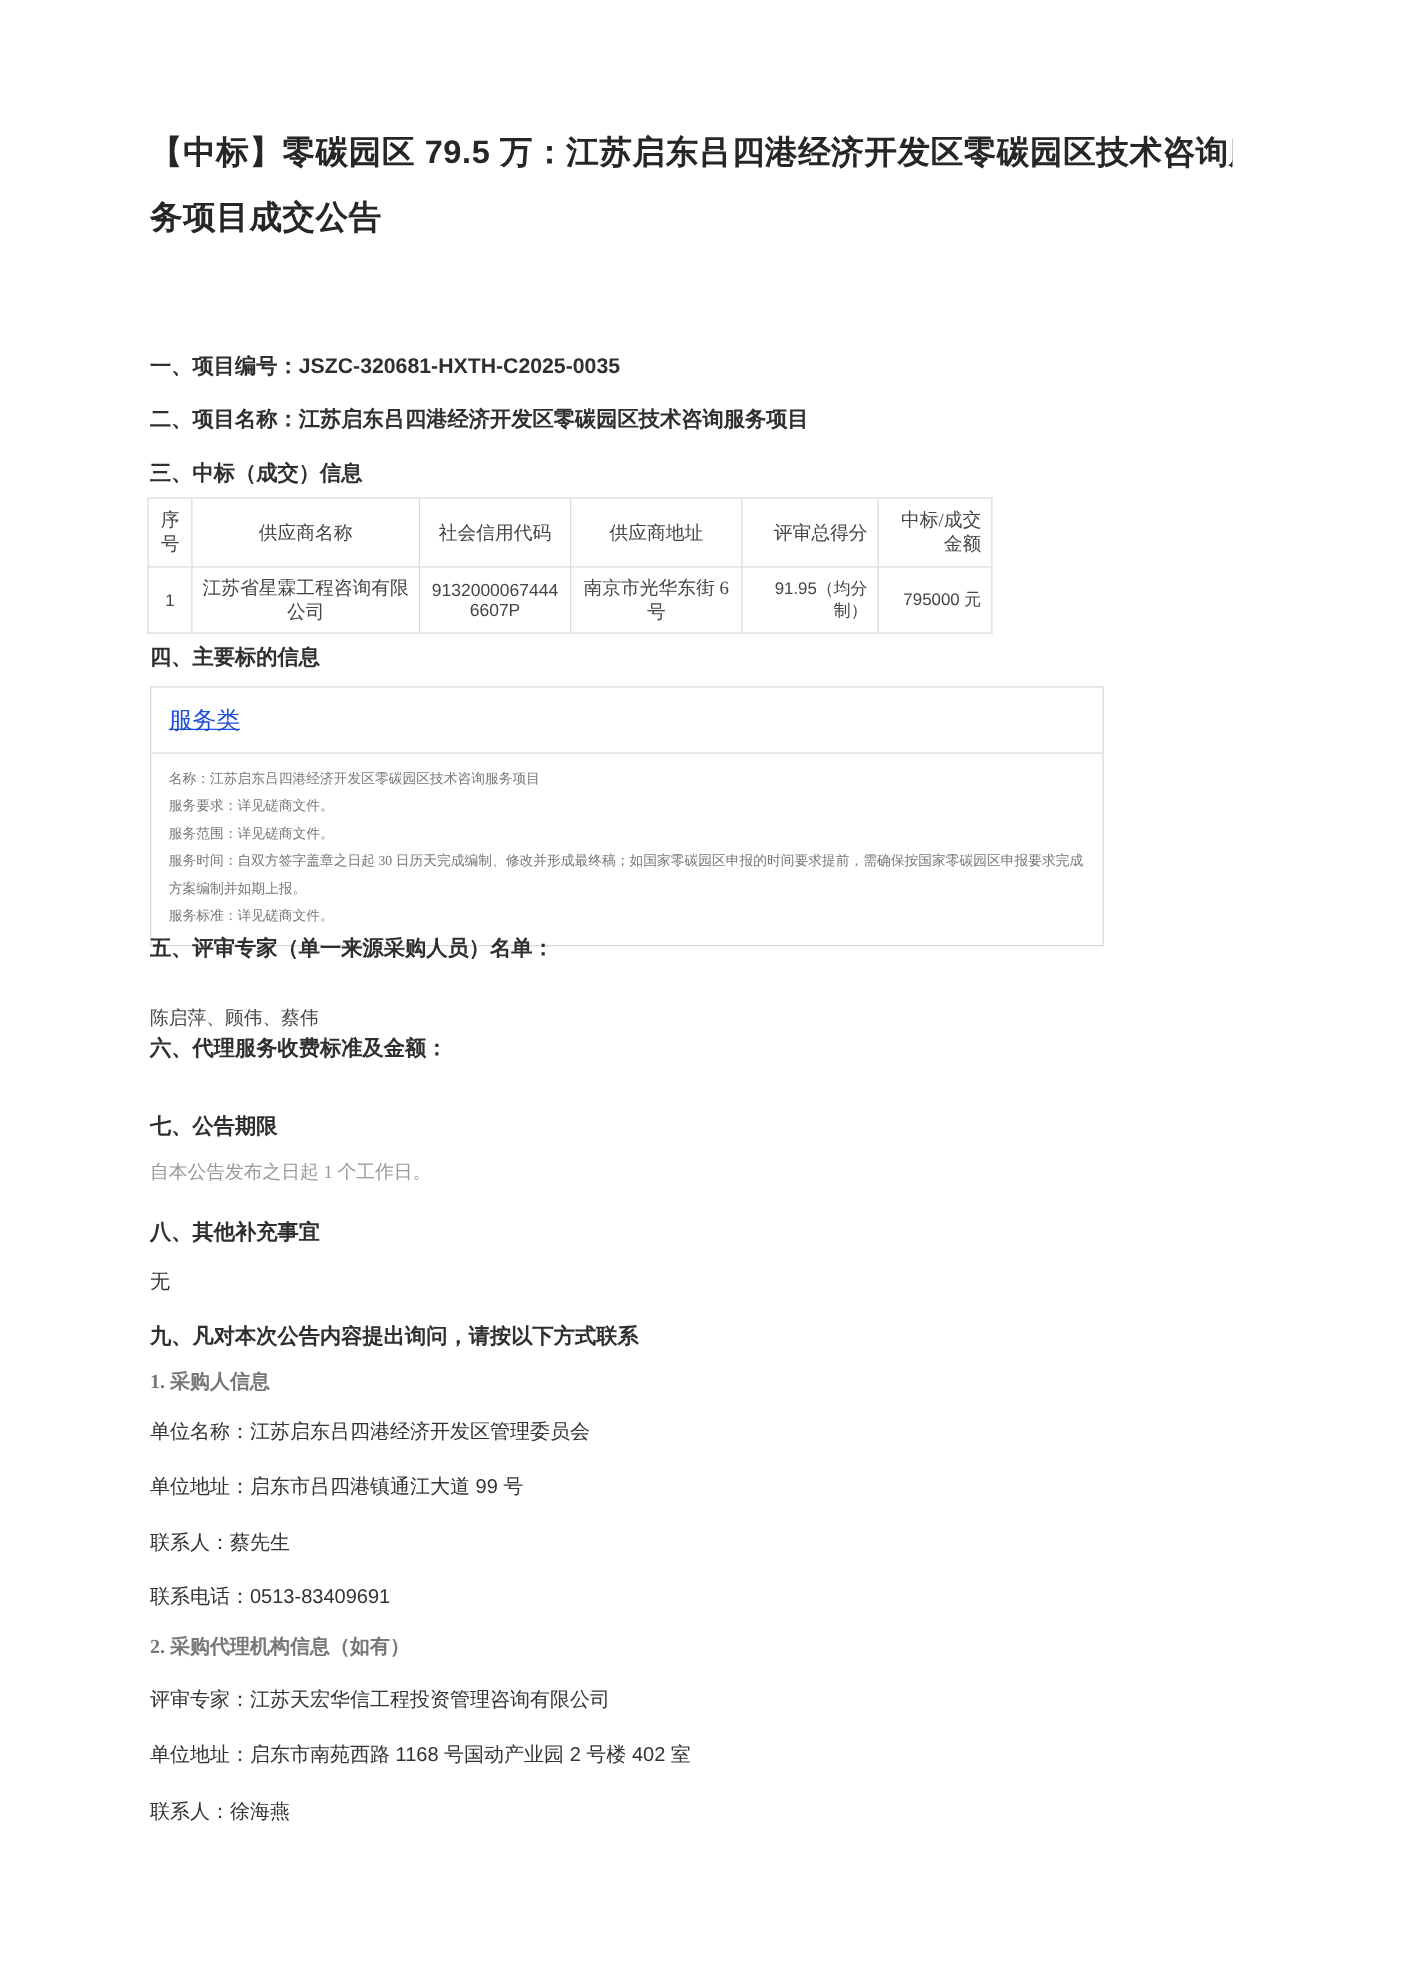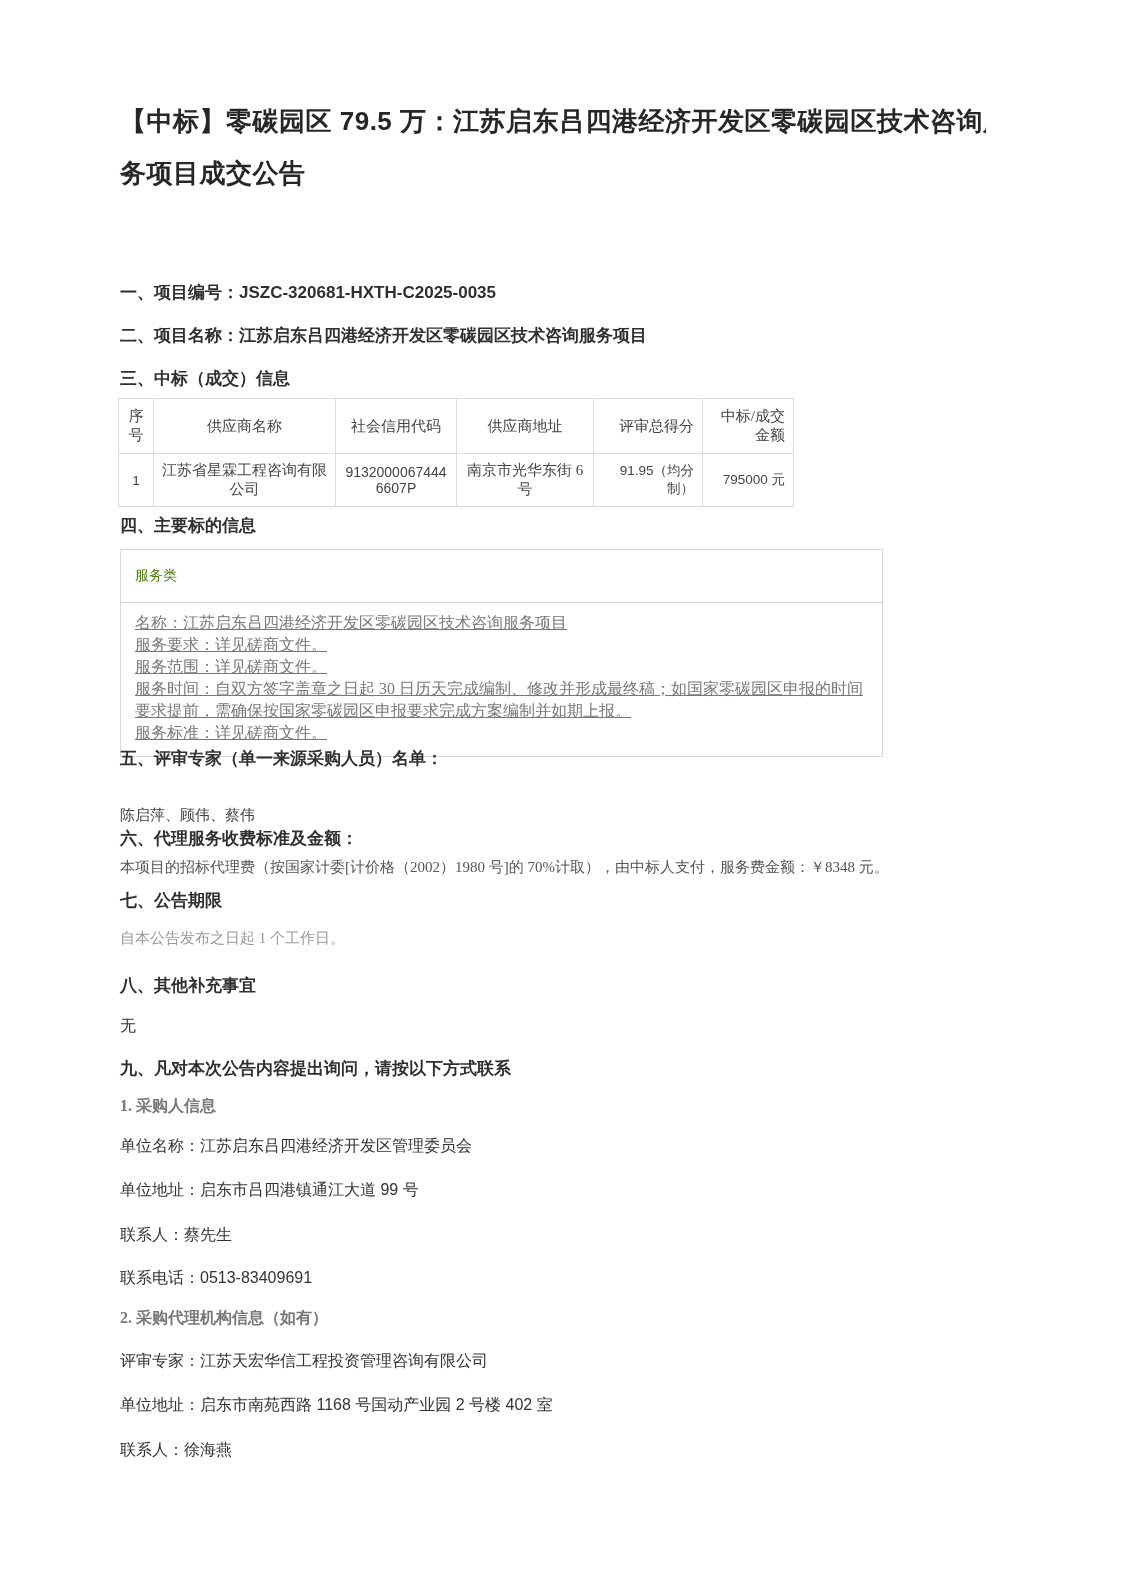--- a/index.html
+++ b/index.html
@@ -53,26 +53,26 @@
     top:549px;width:761px;
     border:1px solid #d8d8d8;
     background:#fff;
   }
   .subject-head{
     height:52px;
     border-bottom:1px solid #d8d8d8;
     display:flex;align-items:center;
     padding:0 14px;
     font-family:"Liberation Serif",serif;
-    font-size:14px;color:#4d7c0f;
+    font-size:19px;color:#1d4ed8;text-decoration:underline;
   }
   .subject-body{
     padding:9px 14px 12px 14px;
     font-family:"Liberation Serif",serif;
-    font-size:16px;color:#777;line-height:22px;text-decoration:underline;
+    font-size:11px;color:#777;line-height:22px;
   }
   .subject-body div{margin:0;}
   .sub-heading{
     font-family:"Liberation Serif",serif;
     font-size:16px;color:#777;line-height:25px;white-space:nowrap;font-weight:bold;
   }
 </style>
 </head>
 <body>
 
@@ -123,21 +123,20 @@
       <div>服务范围：详见磋商文件。</div>
       <div>服务时间：自双方签字盖章之日起 30 日历天完成编制、修改并形成最终稿；如国家零碳园区申报的时间要求提前，需确保按国家零碳园区申报要求完成方案编制并如期上报。</div>
       <div>服务标准：详见磋商文件。</div>
     </div>
   </div>
 
   <div class="abs sec-heading" style="top:746px">五、评审专家（单一来源采购人员）名单：</div>
   <div class="abs serif-line" style="top:783px;color:#444;margin-top:20px;">陈启萍、顾伟、蔡伟</div>
 
   <div class="abs sec-heading" style="top:826px">六、代理服务收费标准及金额：</div>
-  <div class="abs serif-line" style="top:855px;color:#555;">本项目的招标代理费（按国家计委[计价格（2002）1980 号]的 70%计取），由中标人支付，服务费金额：￥8348 元。</div>
 
   <div class="abs sec-heading" style="top:888px">七、公告期限</div>
   <div class="abs serif-line" style="top:926px;color:#999;">自本公告发布之日起 1 个工作日。</div>
 
   <div class="abs sec-heading" style="top:973px">八、其他补充事宜</div>
   <div class="abs contact-line" style="top:1013px">无</div>
 
   <div class="abs sec-heading" style="top:1056px">九、凡对本次公告内容提出询问，请按以下方式联系</div>
 
   <div class="abs sub-heading" style="top:1093px">1. 采购人信息</div>

